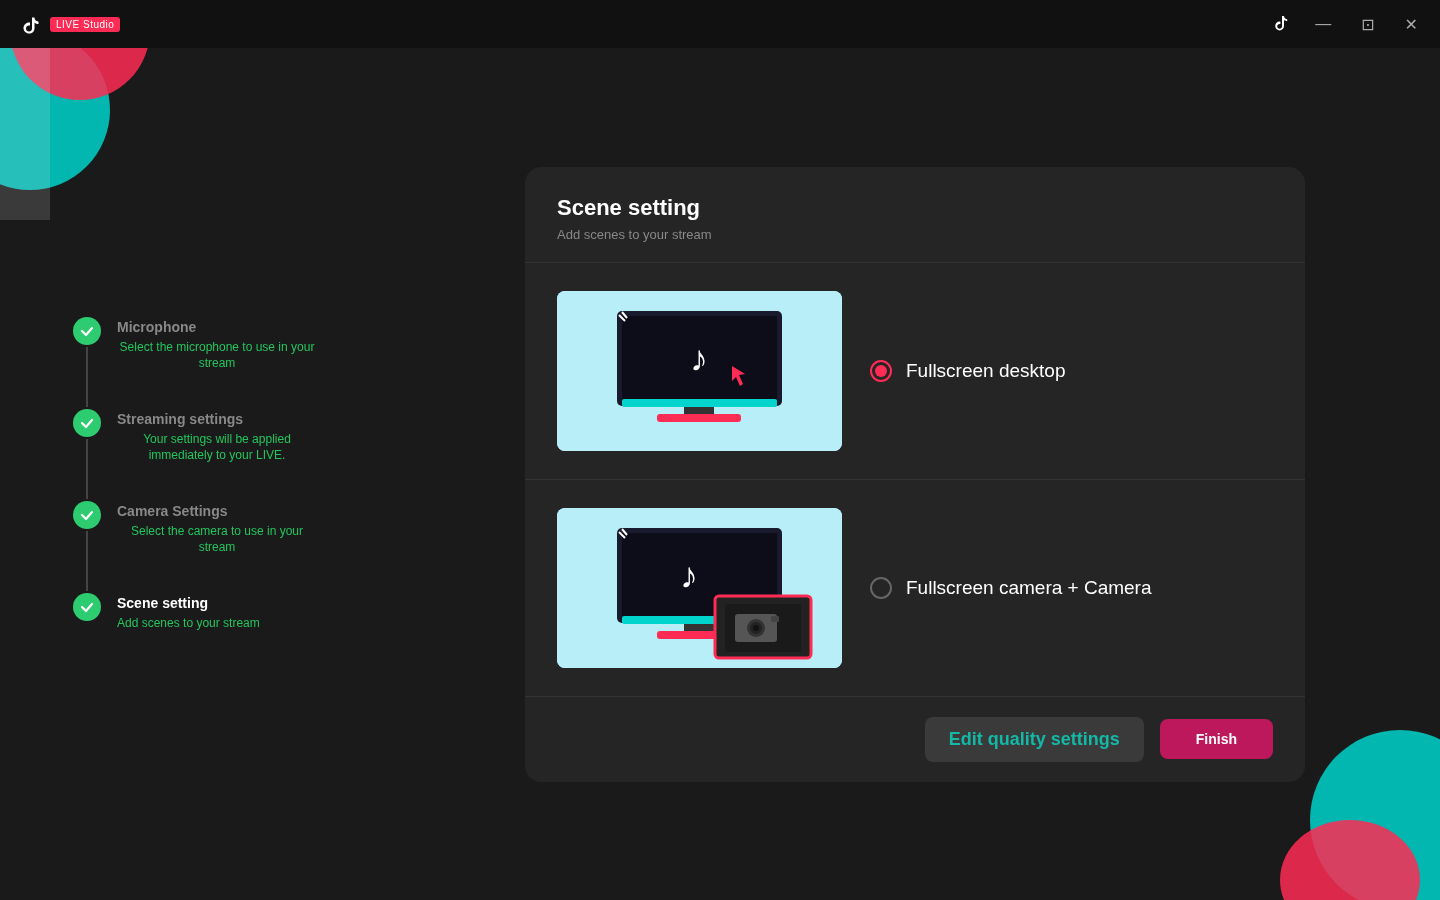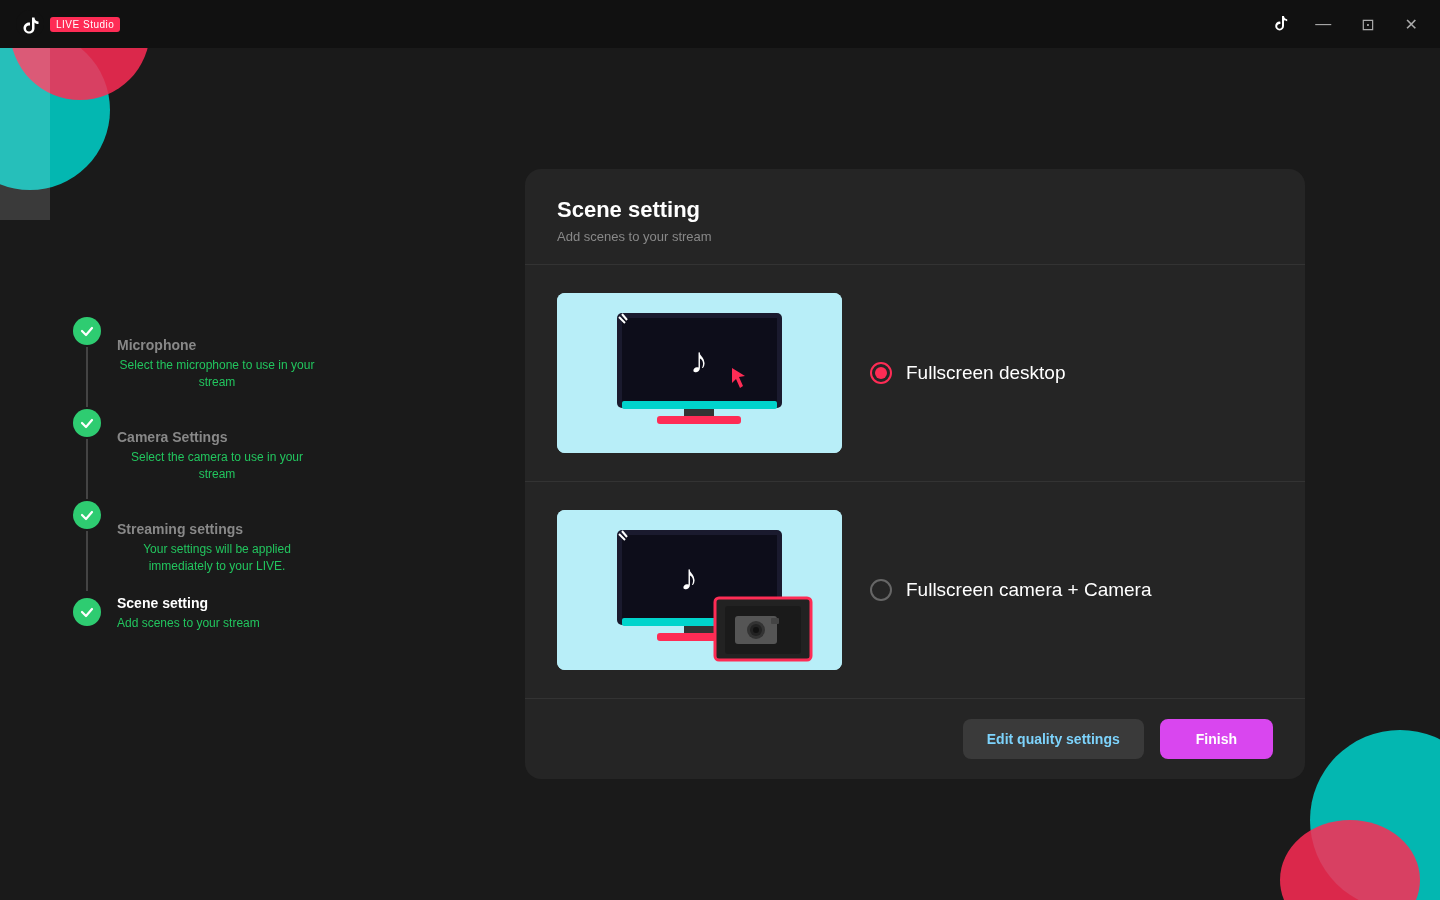--- a/index.html
+++ b/index.html
@@ -96,21 +96,21 @@
       padding: 20px 40px;
     }
     .steps-container {
       display: flex;
       flex-direction: column;
       gap: 0;
       position: relative;
     }
     .step-item {
       display: flex;
-      align-items: center;
+      align-items: flex-start;
       gap: 16px;
       position: relative;
     }
     .step-left {
       display: flex;
       flex-direction: column;
       align-items: center;
       width: 28px;
     }
     .step-circle {
@@ -258,30 +258,30 @@
     .panel-footer {
       padding: 20px 32px;
       display: flex;
       justify-content: flex-end;
       align-items: center;
       gap: 16px;
       border-top: 1px solid #333;
     }
     .btn-secondary {
       background: #3a3a3a;
-      color: #7dd3fc;
+      color: #14b8a6;
       border: none;
       border-radius: 8px;
       padding: 12px 24px;
-      font-size: 14px;
+      font-size: 18px;
       font-weight: 600;
       cursor: pointer;
     }
     .btn-primary {
-      background: #d946ef;
+      background: #be185d;
       color: #fff;
       border: none;
       border-radius: 8px;
       padding: 12px 36px;
       font-size: 14px;
       font-weight: 700;
       cursor: pointer;
     }
   </style>
 </head>
@@ -344,37 +344,37 @@
       <div class="step-item">
         <div class="step-left">
           <div class="step-circle">
             <svg viewBox="0 0 16 16" fill="none">
               <path d="M3 8l4 4 6-7" stroke="white" stroke-width="2.2" stroke-linecap="round" stroke-linejoin="round"></path>
             </svg>
           </div>
           <div class="step-line"></div>
         </div>
         <div class="step-content">
-          <div class="step-title">Camera Settings</div>
-          <div class="step-desc">Select the camera to use in your stream</div>
+          <div class="step-title">Streaming settings</div>
+          <div class="step-desc">Your settings will be applied immediately to your LIVE.</div>
         </div>
       </div>
 
       <div class="step-item">
         <div class="step-left">
           <div class="step-circle">
             <svg viewBox="0 0 16 16" fill="none">
               <path d="M3 8l4 4 6-7" stroke="white" stroke-width="2.2" stroke-linecap="round" stroke-linejoin="round"></path>
             </svg>
           </div>
           <div class="step-line"></div>
         </div>
         <div class="step-content">
-          <div class="step-title">Streaming settings</div>
-          <div class="step-desc">Your settings will be applied immediately to your LIVE.</div>
+          <div class="step-title">Camera Settings</div>
+          <div class="step-desc">Select the camera to use in your stream</div>
         </div>
       </div>
 
       <div class="step-item">
         <div class="step-left">
           <div class="step-circle active">
             <svg viewBox="0 0 16 16" fill="none">
               <path d="M3 8l4 4 6-7" stroke="white" stroke-width="2.2" stroke-linecap="round" stroke-linejoin="round"></path>
             </svg>
           </div>

